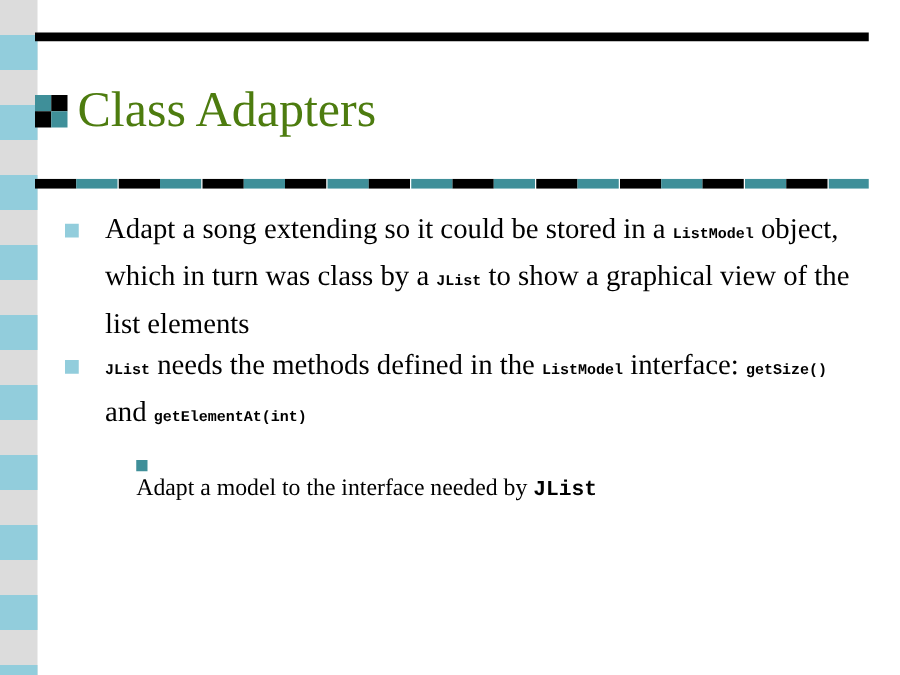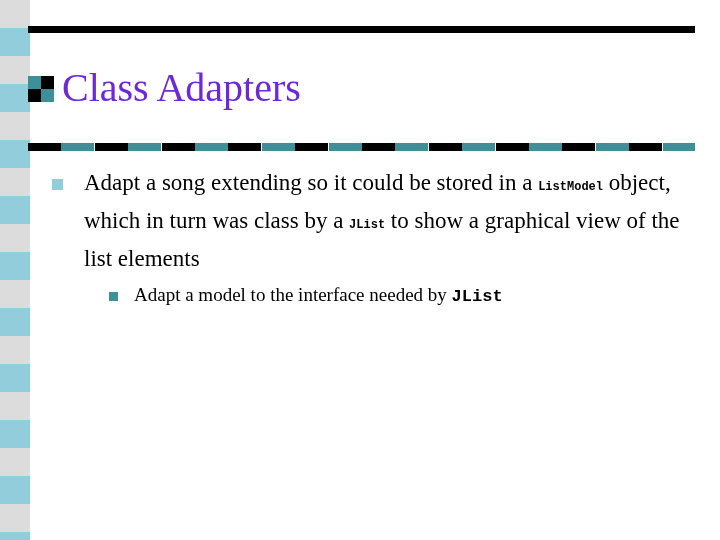--- a/index.html
+++ b/index.html
@@ -66,21 +66,21 @@
   #title-bullet .q3 { left: 0;    top: 13px; background: #000000; }
   #title-bullet .q4 { left: 13px; top: 13px; background: #3f8f99; }
 
   #page-title {
     position: absolute;
     left: 62px;
     top: 60px;
     width: 620px;
     font-size: 40px;
     line-height: 56px;
-    color: #6d28d9;
+    color: #4d7c0f;
     font-family: "Liberation Serif", serif;
     white-space: nowrap;
   }
 
   
   #title-rule-dashed {
     position: absolute;
     left: 28px;
     top: 143px;
     width: 667px;
@@ -129,20 +129,21 @@
     letter-spacing: 0px;
   }
 
   
   .sub-row {
     position: relative;
     display: flex;
     align-items: flex-start;
     margin-left: 57px;
     margin-top: 6px;
+    flex-direction: column;
   }
   .sub-row .bullet-mark {
     width: 9px;
     height: 9px;
     background: #3f8f99;
     margin-top: 11px;
     margin-right: 16px;
   }
   .sub-row .bullet-text {
     font-size: 19px;
@@ -202,19 +203,23 @@
       <div class="dash" style="left: 567.8px; background: rgb(63, 143, 153);"></div>
       <div class="dash" style="left: 601.2px; background: rgb(0, 0, 0);"></div>
       <div class="dash" style="left: 634.6px; background: rgb(63, 143, 153);"></div>
     </div>
 
   <div id="body">
       <div class="bullet-row">
         <div class="bullet-mark"></div>
         <div class="bullet-text"><span>Adapt a song extending so it could be stored in a </span><span class="code">ListModel</span><span> object, which in turn was class by a </span><span class="code">JList</span><span> to show a graphical view of the list elements</span></div>
       </div>
+      <div class="bullet-row">
+        <div class="bullet-mark"></div>
+        <div class="bullet-text"><span class="code">JList</span><span> needs the methods defined in the </span><span class="code">ListModel</span><span> interface: </span><span class="code">getSize()</span><span> and </span><span class="code">getElementAt(int)</span></div>
+      </div>
       <div class="bullet-row sub-row">
         <div class="bullet-mark"></div>
         <div class="bullet-text"><span>Adapt a model to the interface needed by </span><span class="code">JList</span></div>
       </div>
     </div>
 
 </div>
 
 </body></html>

